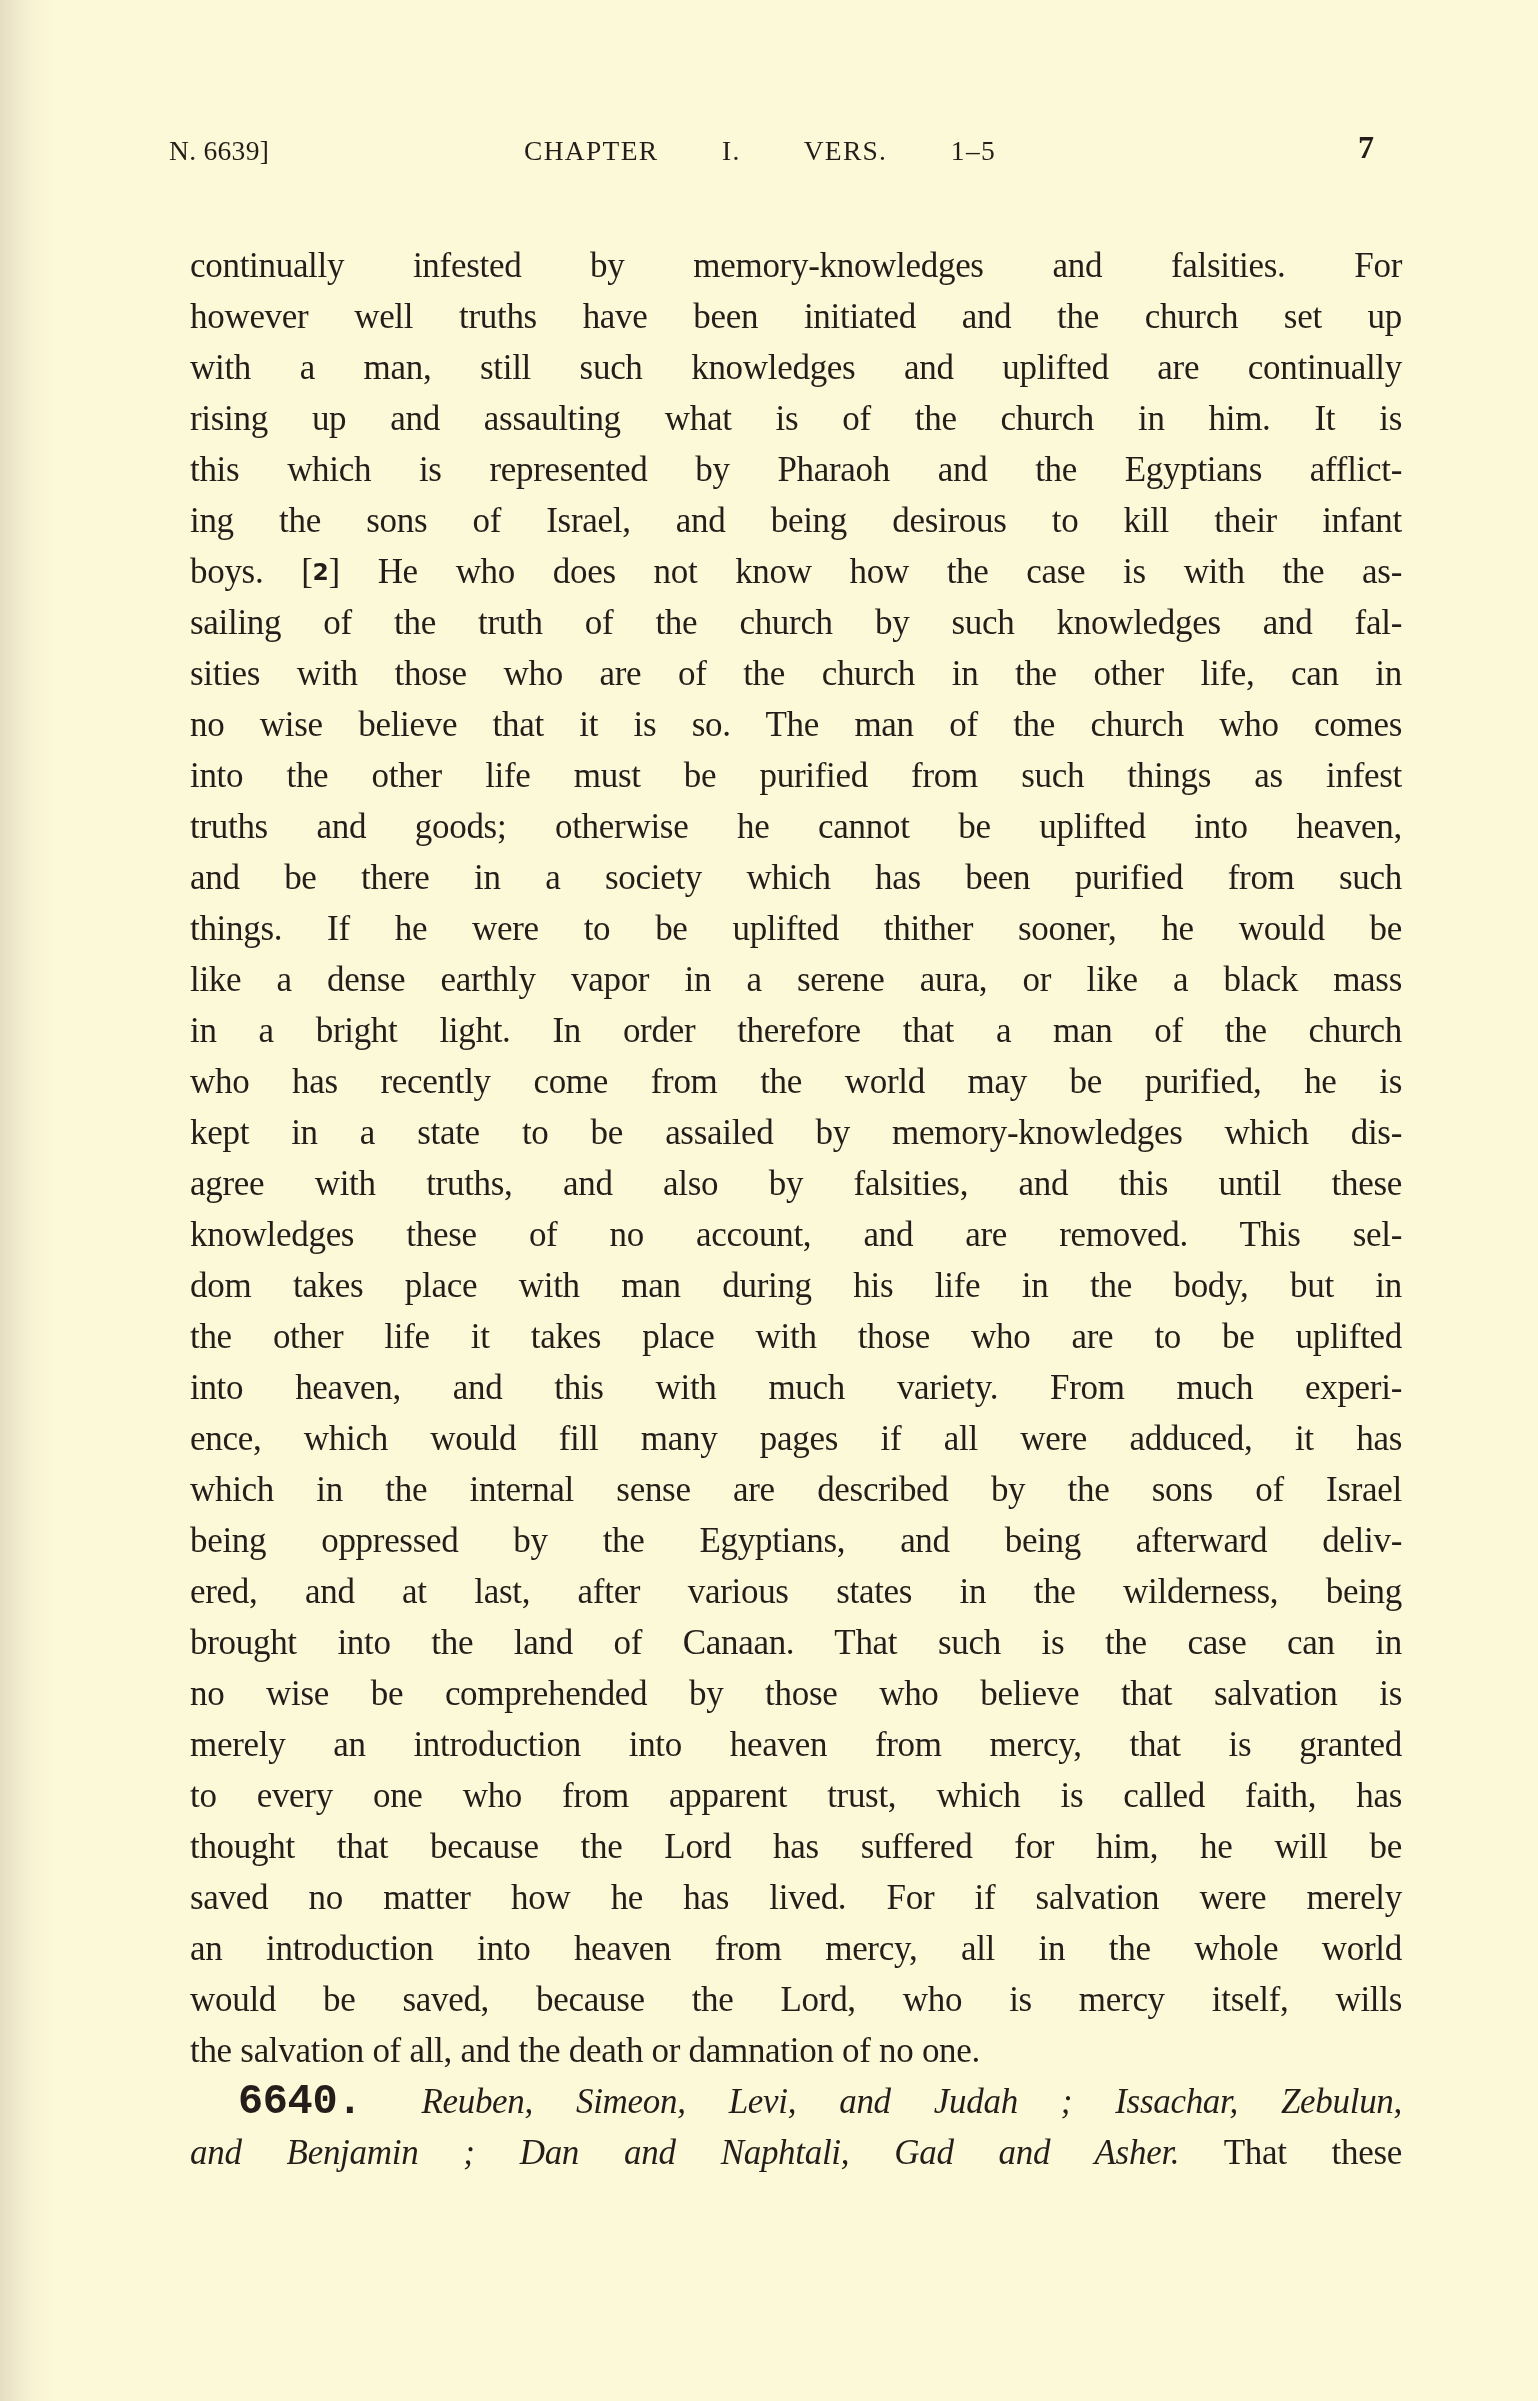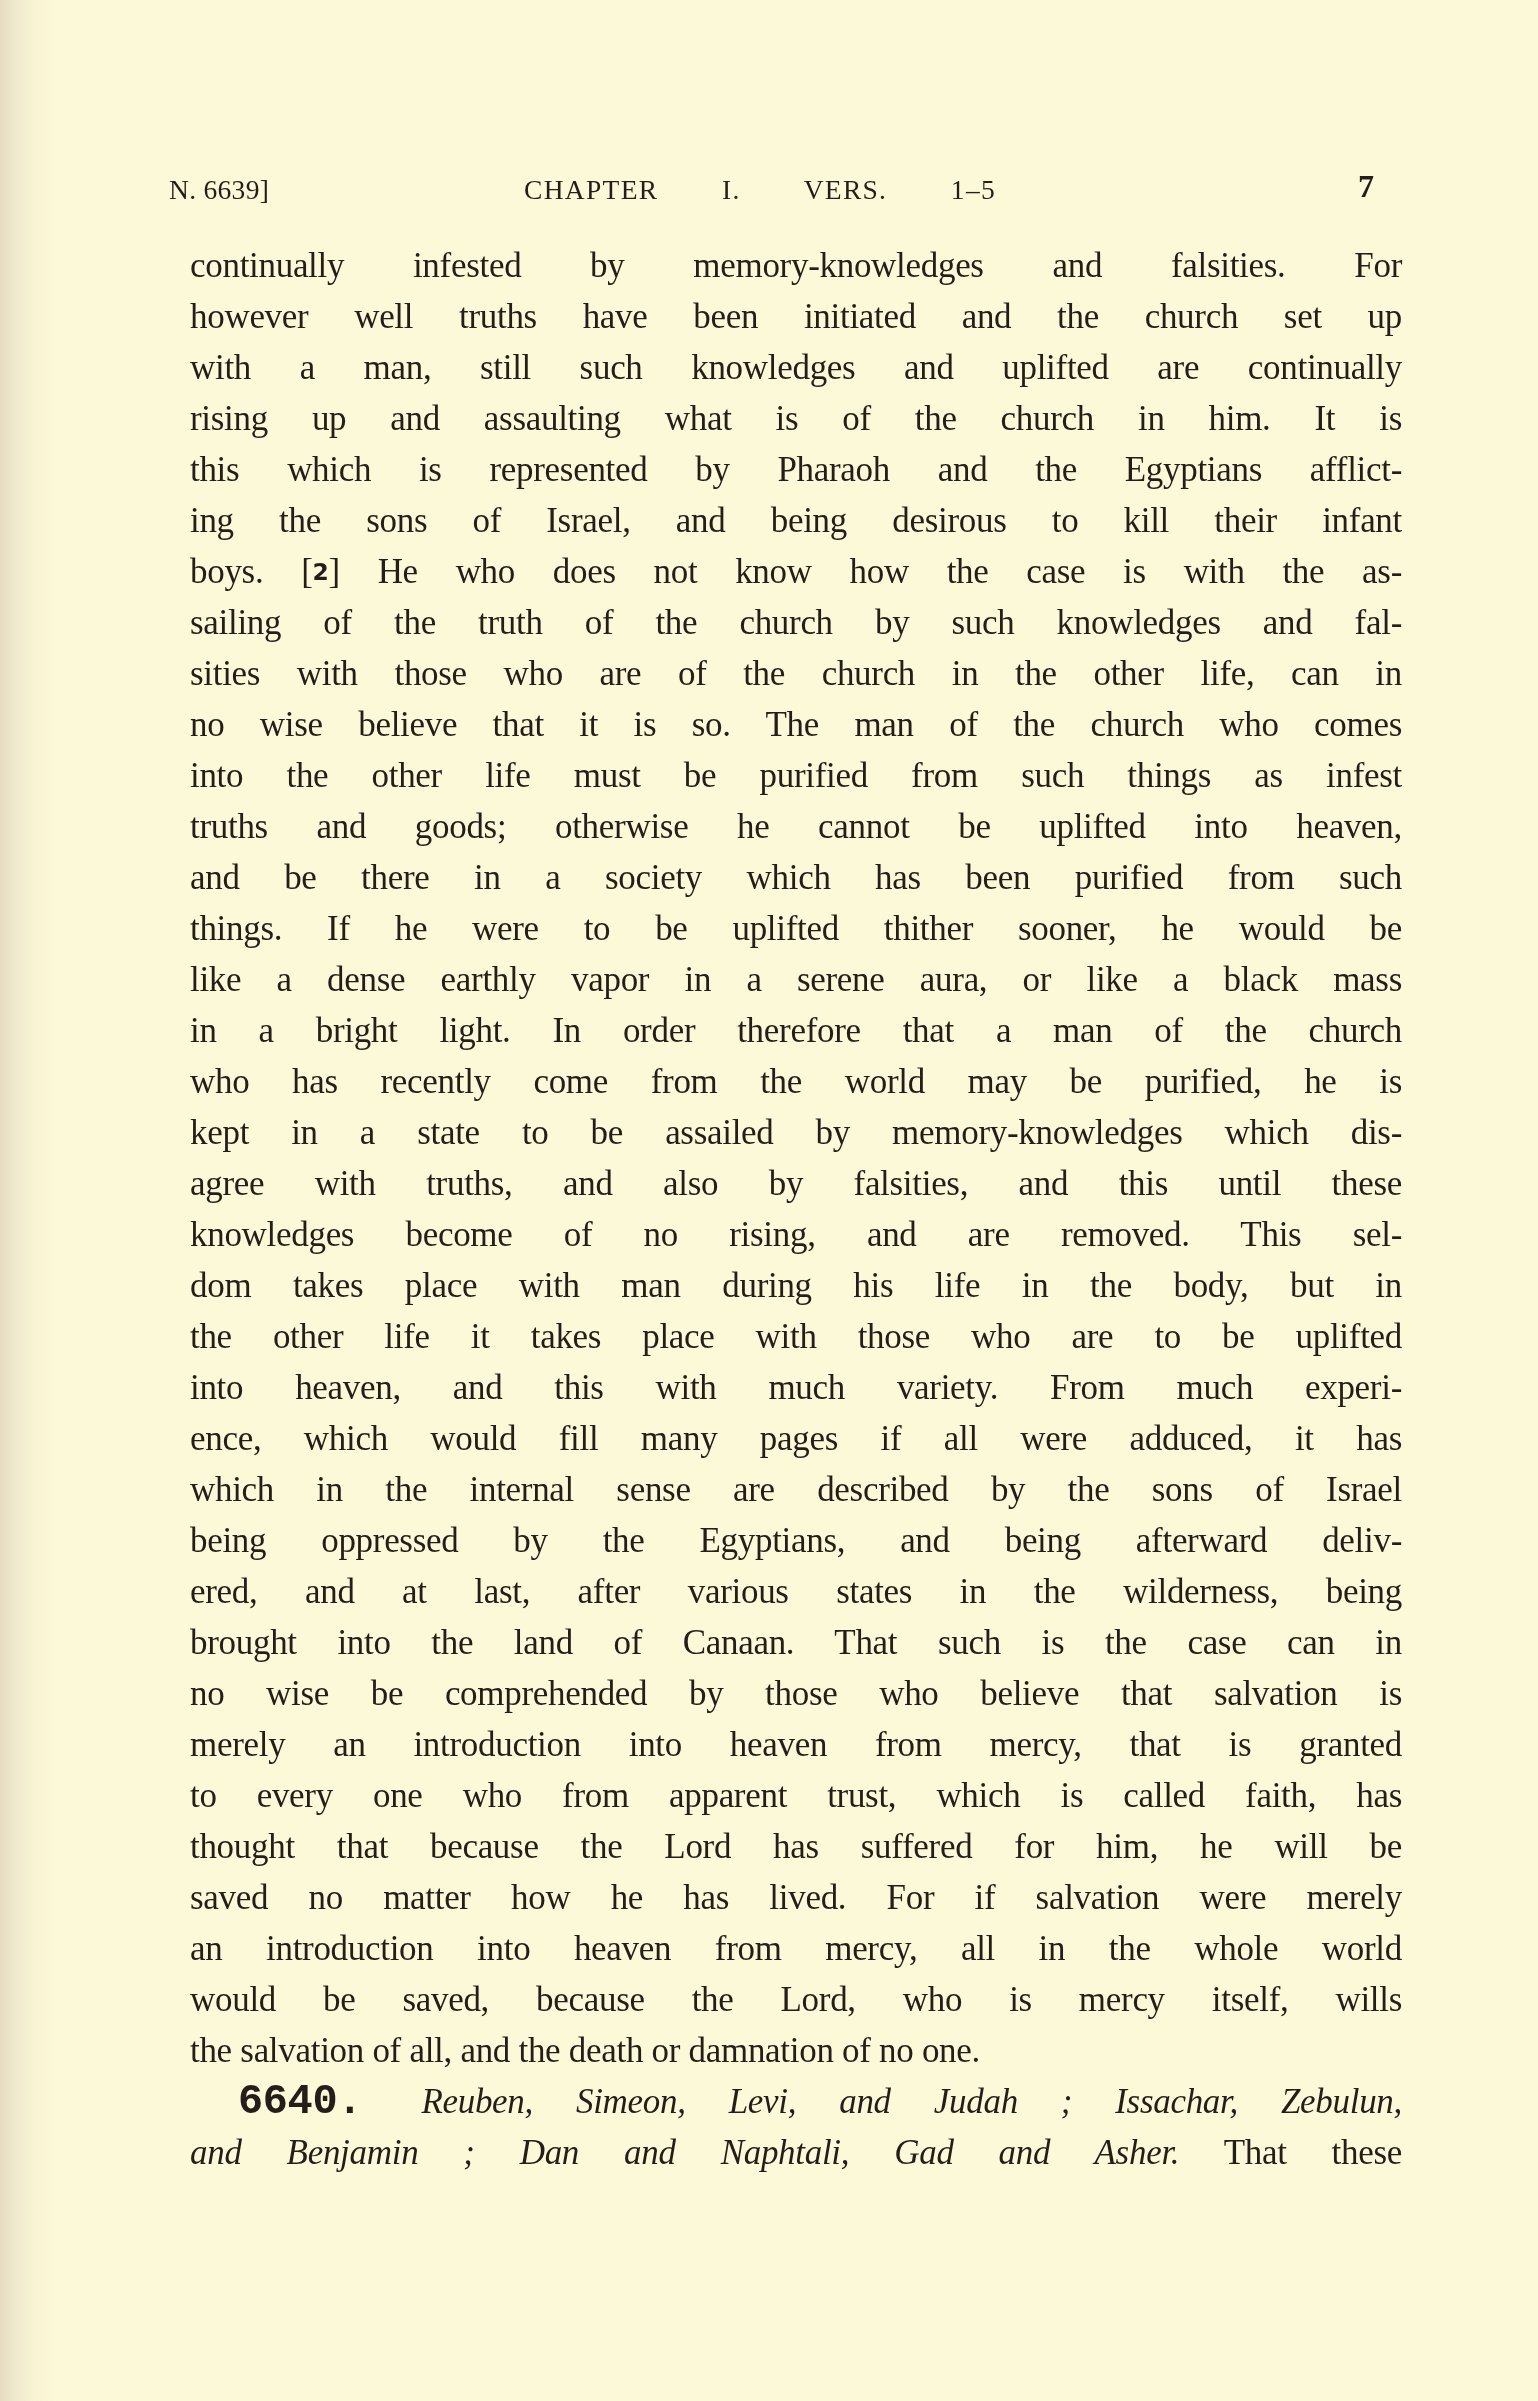--- a/index.html
+++ b/index.html
@@ -3,21 +3,21 @@
 <meta charset="utf-8">
 <style>
   html, body { margin:0; padding:0; }
   body {
     width:1539px; height:2401px; overflow:hidden; position:relative;
     background: linear-gradient(to right, #e6dcc2 0px, #efe8cc 15px, #f8f3d3 33px, #fcf9d8 58px, #fcf9d8 100%);
     font-family: "Liberation Serif", "DejaVu Serif", serif;
     color:#241e1a;
   }
   .page { position:absolute; left:0; top:0; width:1539px; height:2401px; }
-  .hdr { position:absolute; top:134px; font-size:27.5px; line-height:33px; white-space:nowrap; letter-spacing:0.3px;margin-top:39px; }
+  .hdr { position:absolute; top:134px; font-size:27.5px; line-height:33px; white-space:nowrap; letter-spacing:0.3px; }
   .hdr-left { left:169px; }
   .hdr-center { left:524px; width:472px; text-align:justify; text-align-last:justify; letter-spacing:1.3px; }
   .hdr-right { left:1358px; font-weight:bold; font-size:32px; top:131px; }
   .body { position:absolute; left:190px; top:240px; width:1212px; }
   .line {
     height:51px; line-height:51px; font-size:35px;
     white-space:nowrap; text-align:justify; text-align-last:justify;
     overflow:visible; letter-spacing:-0.3px;
   }
   .line.last { text-align-last:left; }
@@ -47,21 +47,21 @@
       <div class="line">no wise believe that it is so.  The man of the church who comes</div>
       <div class="line">into the other life must be purified from such things as infest</div>
       <div class="line">truths and goods; otherwise he cannot be uplifted into heaven,</div>
       <div class="line">and be there in a society which has been purified from such</div>
       <div class="line">things.  If he were to be uplifted thither sooner, he would be</div>
       <div class="line">like a dense earthly vapor in a serene aura, or like a black mass</div>
       <div class="line">in a bright light.  In order therefore that a man of the church</div>
       <div class="line">who has recently come from the world may be purified, he is</div>
       <div class="line">kept in a state to be assailed by memory-knowledges which dis-</div>
       <div class="line">agree with truths, and also by falsities, and this until these</div>
-      <div class="line">knowledges become of no rising, and are removed.  This sel-</div>
+      <div class="line">knowledges these of no account, and are removed.  This sel-</div>
       <div class="line">dom takes place with man during his life in the body, but in</div>
       <div class="line">the other life it takes place with those who are to be uplifted</div>
       <div class="line">into heaven, and this with much variety.  From much experi-</div>
       <div class="line">ence, which would fill many pages if all were adduced, it has</div>
       <div class="line">which in the internal sense are described by the sons of Israel</div>
       <div class="line">being oppressed by the Egyptians, and being afterward deliv-</div>
       <div class="line">ered, and at last, after various states in the wilderness, being</div>
       <div class="line">brought into the land of Canaan.  That such is the case can in</div>
       <div class="line">no wise be comprehended by those who believe that salvation is</div>
       <div class="line">merely an introduction into heaven from mercy, that is granted</div>

